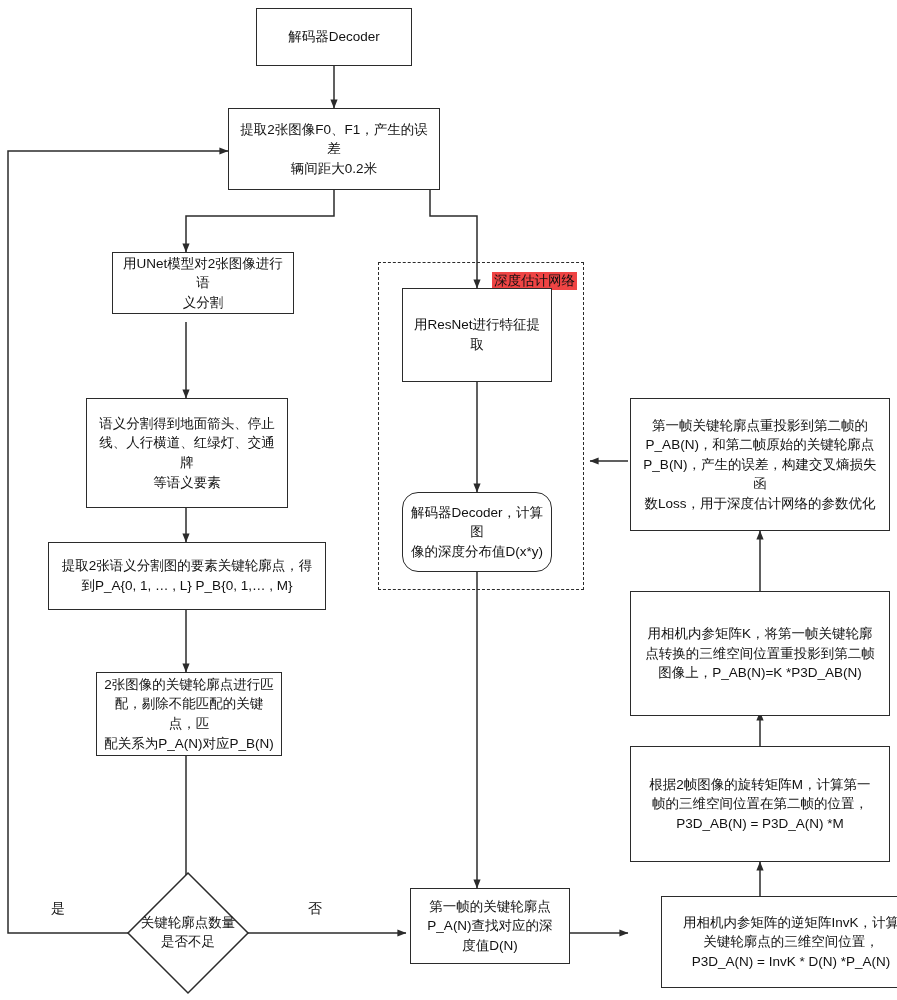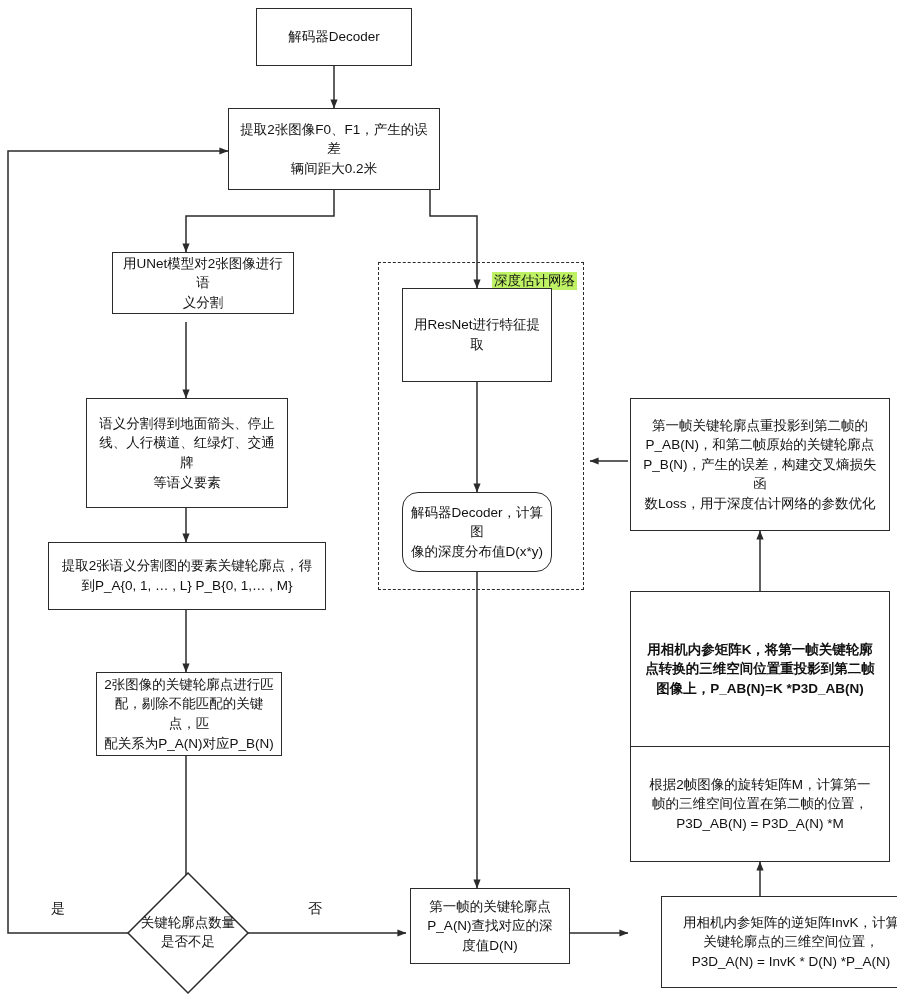--- a/index.html
+++ b/index.html
@@ -40,21 +40,21 @@
   .group-box {
     position: absolute;
     box-sizing: border-box;
     border: 1.4px dashed #2b2b2b;
     background: transparent;
   }
   .group-title {
     position: absolute;
     font-size: 13.5px;
     color: #111111;
-    background: #bef264;
+    background: #ef4444;
     padding: 0 2px;
     white-space: nowrap;
   }
   .diamond-wrap {
     position: absolute;
   }
   .diamond-wrap svg {
     position: absolute;
     left: 0; top: 0;
   }
@@ -171,21 +171,21 @@
 度值D(N)</div>
 
   <div class="node" style="left:630px; top:896px; width:260px; height:92px;margin-left:31px;">用相机内参矩阵的逆矩阵InvK，计算
 关键轮廓点的三维空间位置，
 P3D_A(N) = InvK * D(N) *P_A(N)</div>
 
   <div class="node" style="left:630px; top:746px; width:260px; height:116px;">根据2帧图像的旋转矩阵M，计算第一
 帧的三维空间位置在第二帧的位置，
 P3D_AB(N) = P3D_A(N) *M</div>
 
-  <div class="node" style="left:630px; top:591px; width:260px; height:156px;font-weight:bold;">用相机内参矩阵K，将第一帧关键轮廓
+  <div class="node" style="left:630px; top:591px; width:260px; height:125px;">用相机内参矩阵K，将第一帧关键轮廓
 点转换的三维空间位置重投影到第二帧
 图像上，P_AB(N)=K *P3D_AB(N)</div>
 
   <div class="node" style="left:630px; top:398px; width:260px; height:133px;">第一帧关键轮廓点重投影到第二帧的
 P_AB(N)，和第二帧原始的关键轮廓点
 P_B(N)，产生的误差，构建交叉熵损失函
 数Loss，用于深度估计网络的参数优化</div>
 
 </div>
 

